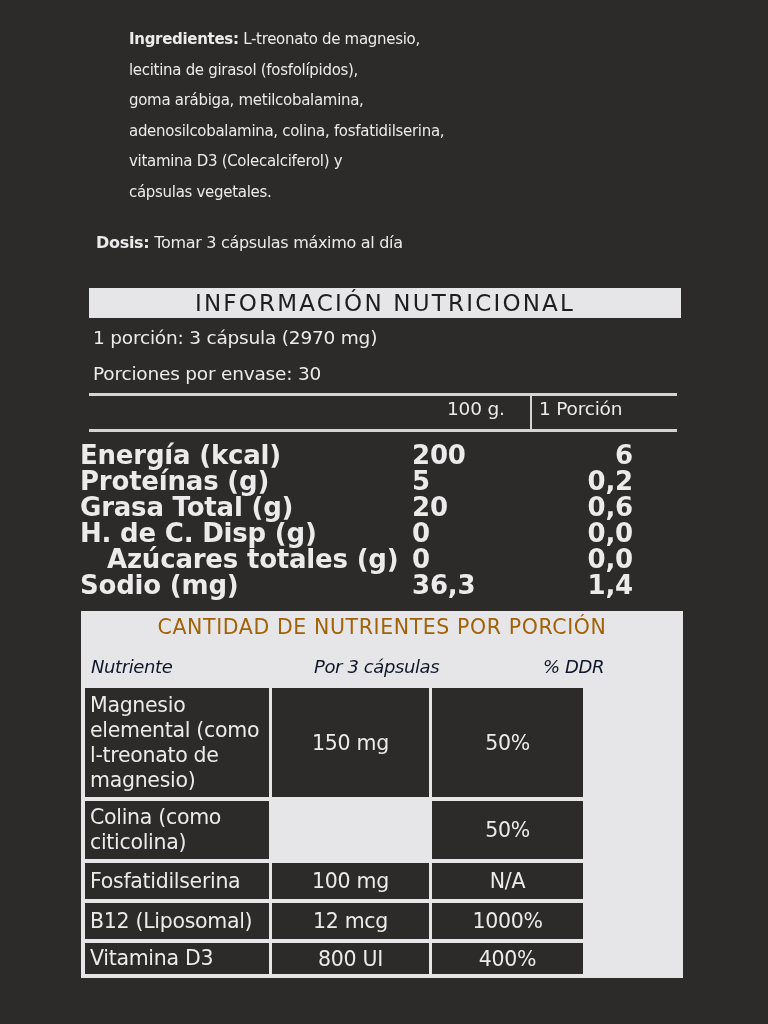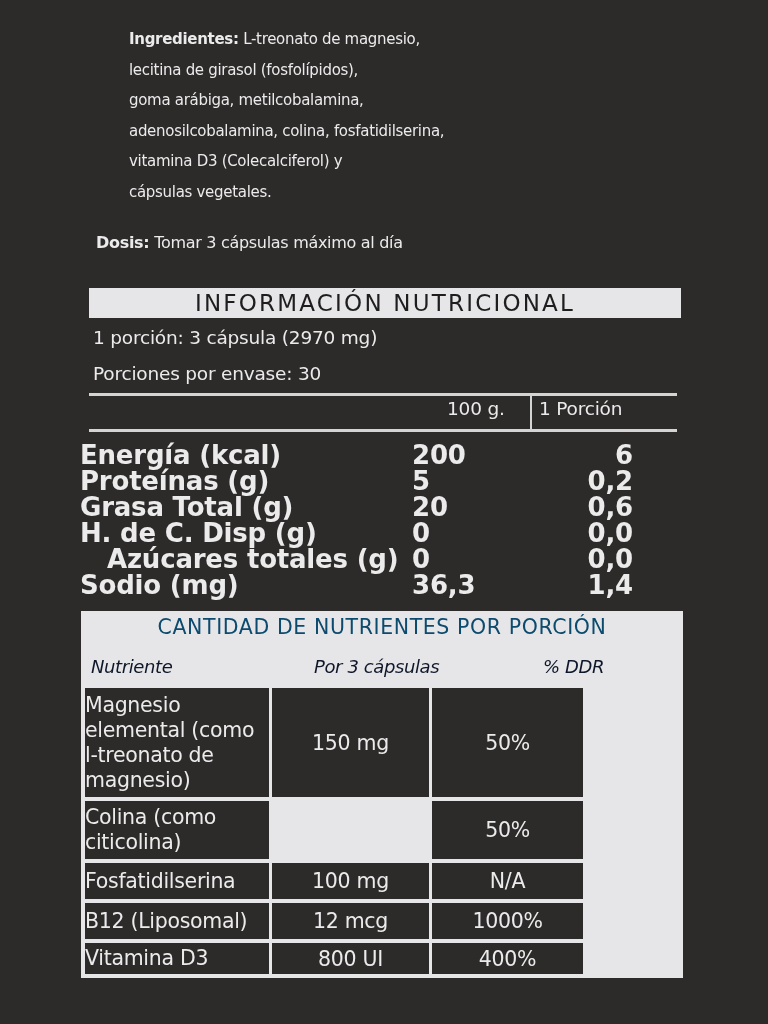--- a/index.html
+++ b/index.html
@@ -33,29 +33,29 @@
     .nrow .v1 { position: absolute; right: 148px; top: 0; width: 80px; }
     .nrow .v2 { position: absolute; right: 7px; top: 0; text-align: right; }
     .indent { padding-left: 27px; }
 
     .dtable {
       position: absolute; left: 81px; top: 611px; width: 602px; height: 367px;
       background: #e6e6e8;
     }
     .dtitle {
       position: absolute; left: 0; top: 4px; width: 100%;
-      color: #0c4a6e; text-align: center; font-size: 20.5px; letter-spacing: 0.6px;
+      color: #a16207; text-align: center; font-size: 20.5px; letter-spacing: 0.6px;
     }
     .dcolh { position: absolute; top: 45px; color: #0f172a; font-size: 18px; letter-spacing: -0.4px; font-style: italic; }
     .drow { position: absolute; left: 0; width: 602px; }
     .dcell {
       position: absolute; top: 0; bottom: 0; background: #2d2a2a; color: #ecebeb;
       font-size: 20.5px; letter-spacing: -0.3px; display: flex; align-items: center;
     }
-    .dcell.c1 { left: 4px; width: 184px; box-sizing: border-box; line-height: 25px; }
+    .dcell.c1 { left: 4px; width: 184px; padding-left: 5px; box-sizing: border-box; line-height: 25px; }
     .dcell.c2 { left: 191px; width: 157px; justify-content: center; }
     .dcell.c3 { left: 351px; width: 151px; justify-content: center; }
   </style>
 </head>
 <body>
 
 <div class="ingredients">
   <div><b>Ingredientes:</b><span> L-treonato de magnesio,</span></div>
   <div>lecitina de girasol (fosfolípidos),</div>
   <div>goma arábiga, metilcobalamina,</div>

